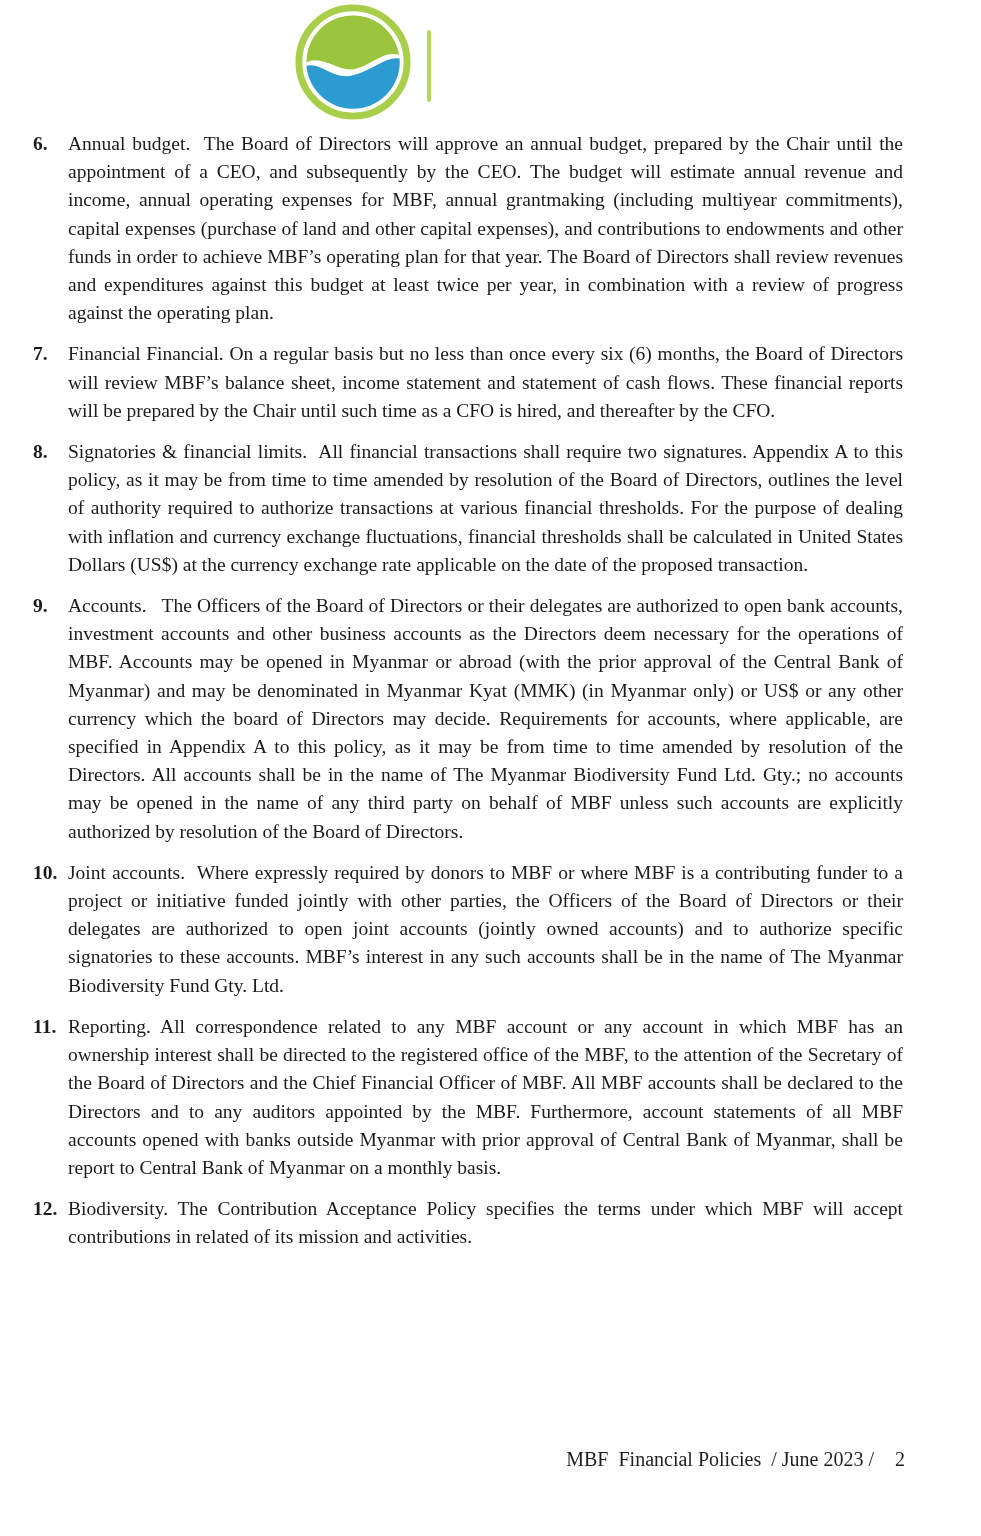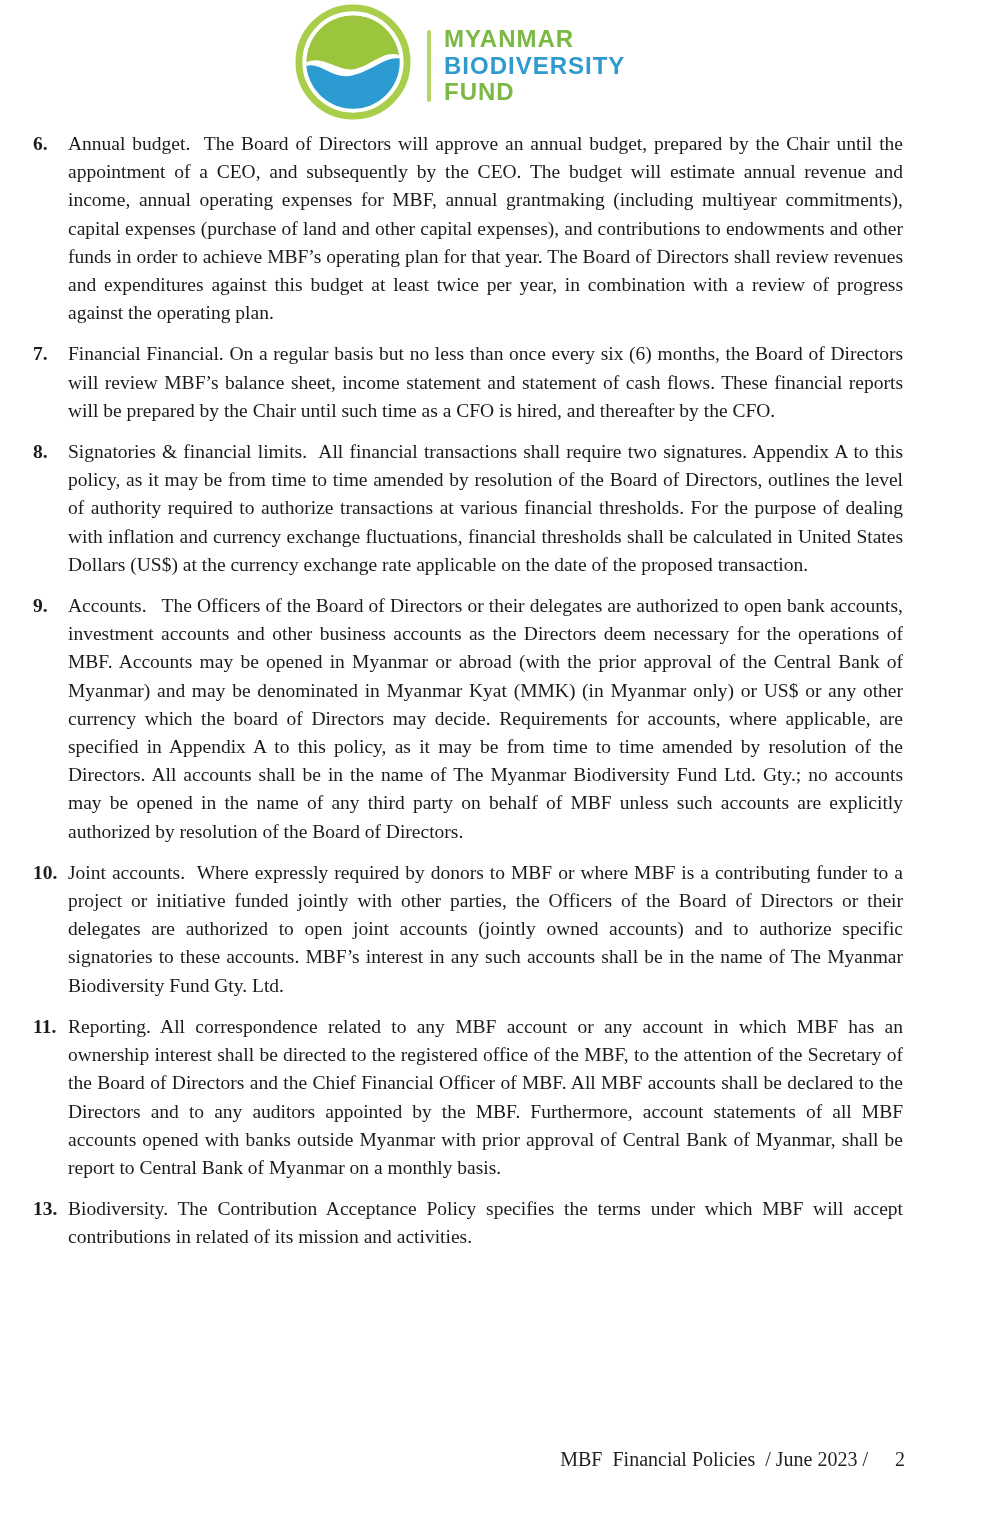--- a/index.html
+++ b/index.html
@@ -34,21 +34,21 @@
   }
   .item{position:relative;margin:0 0 13px 0;}
   .num{position:absolute;left:-35px;top:0;font-weight:700;}
   .bold{font-weight:400;}
   .italic{}
   .sep{white-space:pre-wrap;}
 
   
   .footer{
     position:absolute;top:1448px;right:76px;font-size:20px;
-    display:flex;align-items:baseline;gap:27px;color:#1f1f1f;
+    display:flex;align-items:baseline;gap:21px;color:#1f1f1f;
   }
   .footer .ft{white-space:pre-wrap;}
 </style>
 </head>
 <body>
 
 <div class="page">
 
   <div class="logo">
     <svg class="globe" viewBox="0 0 120 120" aria-hidden="true">
@@ -56,25 +56,20 @@
       <clipPath id="gc">
           <circle cx="60" cy="60" r="47.5"></circle>
         </clipPath>
       <g clip-path="url(#gc)">
         <circle class="disc-green" cx="60" cy="60" r="47.5"></circle>
         <path class="wave-white" d="M 10 62 C 28 50 44 71 62 67 C 82 62.5 92 46 110 54 L 110 110 L 10 110 Z"></path>
         <path class="disc-blue" d="M 10 65 C 26 57 38 79 60 73.5 C 82 68 94 52.5 110 57 L 110 110 L 10 110 Z"></path>
       </g>
     </svg>
     <div class="logo-sep"></div>
-    <div class="wordmark">
-      <div class="wm-green">MYANMAR</div>
-      <div class="wm-blue">BIODIVERSITY</div>
-      <div class="wm-green">FUND</div>
-    </div>
   </div>
 
   <div class="content">
 
     <div class="item">
       <span class="num">6.</span><span class="bold">Annual budget</span><span class="sep">.  </span><span>The Board of Directors will approve an annual budget, prepared by the Chair until the appointment of a CEO, and subsequently by the CEO. The budget will estimate annual revenue and income, annual operating expenses for MBF, annual grantmaking (including multiyear commitments), capital expenses (purchase of land and other capital expenses), and contributions to endowments and other funds in order to achieve MBF’s operating plan for that year.  The Board of Directors shall review revenues and expenditures against this budget at least twice per year, in combination with a review of progress against the operating plan.</span>
     </div>
 
     <div class="item">
       <span class="num">7.</span><span class="bold">Financial Financial</span><span class="sep">. </span><span>On a regular basis but no less than once every six (6) months, the Board of Directors will review MBF’s balance sheet, income statement and statement of cash flows. These financial reports will be prepared by the Chair until such time as a CFO is hired, and thereafter by the CFO.</span>
@@ -90,21 +85,21 @@
 
     <div class="item">
       <span class="num">10.</span><span class="bold">Joint accounts.</span><span class="sep">  </span><span>Where expressly required by donors to MBF or where MBF is a contributing funder to a project or initiative funded jointly with other parties, the Officers of the Board of Directors or their delegates are authorized to open joint accounts (jointly owned accounts) and to authorize specific signatories to these accounts.  MBF’s interest in any such accounts shall be in the name of </span><span class="italic">The Myanmar Biodiversity Fund Gty. Ltd</span><span>.</span>
     </div>
 
     <div class="item">
       <span class="num">11.</span><span class="bold">Reporting.</span><span class="sep"> </span><span>All correspondence related to any MBF account or any account in which MBF has an ownership interest shall be directed to the registered office of the MBF, to the attention of the Secretary of the Board of Directors and the Chief Financial Officer of MBF. All MBF accounts shall be declared to the Directors and to any auditors appointed by the MBF. Furthermore, account statements of all MBF accounts opened with banks outside Myanmar with prior approval of Central Bank of Myanmar, shall be report to Central Bank of Myanmar on a monthly basis.</span>
     </div>
 
     <div class="item">
-      <span class="num">13.</span><span class="bold">Biodiversity</span><span class="sep">. </span><span>The Contribution Acceptance Policy specifies the terms under which MBF will accept contributions in related of its mission and activities.</span>
+      <span class="num">12.</span><span class="bold">Biodiversity</span><span class="sep">. </span><span>The Contribution Acceptance Policy specifies the terms under which MBF will accept contributions in related of its mission and activities.</span>
     </div>
 
   </div>
 
   <div class="footer">
     <span class="ft">MBF  Financial Policies  / June 2023 /</span>
     <span>2</span>
   </div>
 
 </div>

